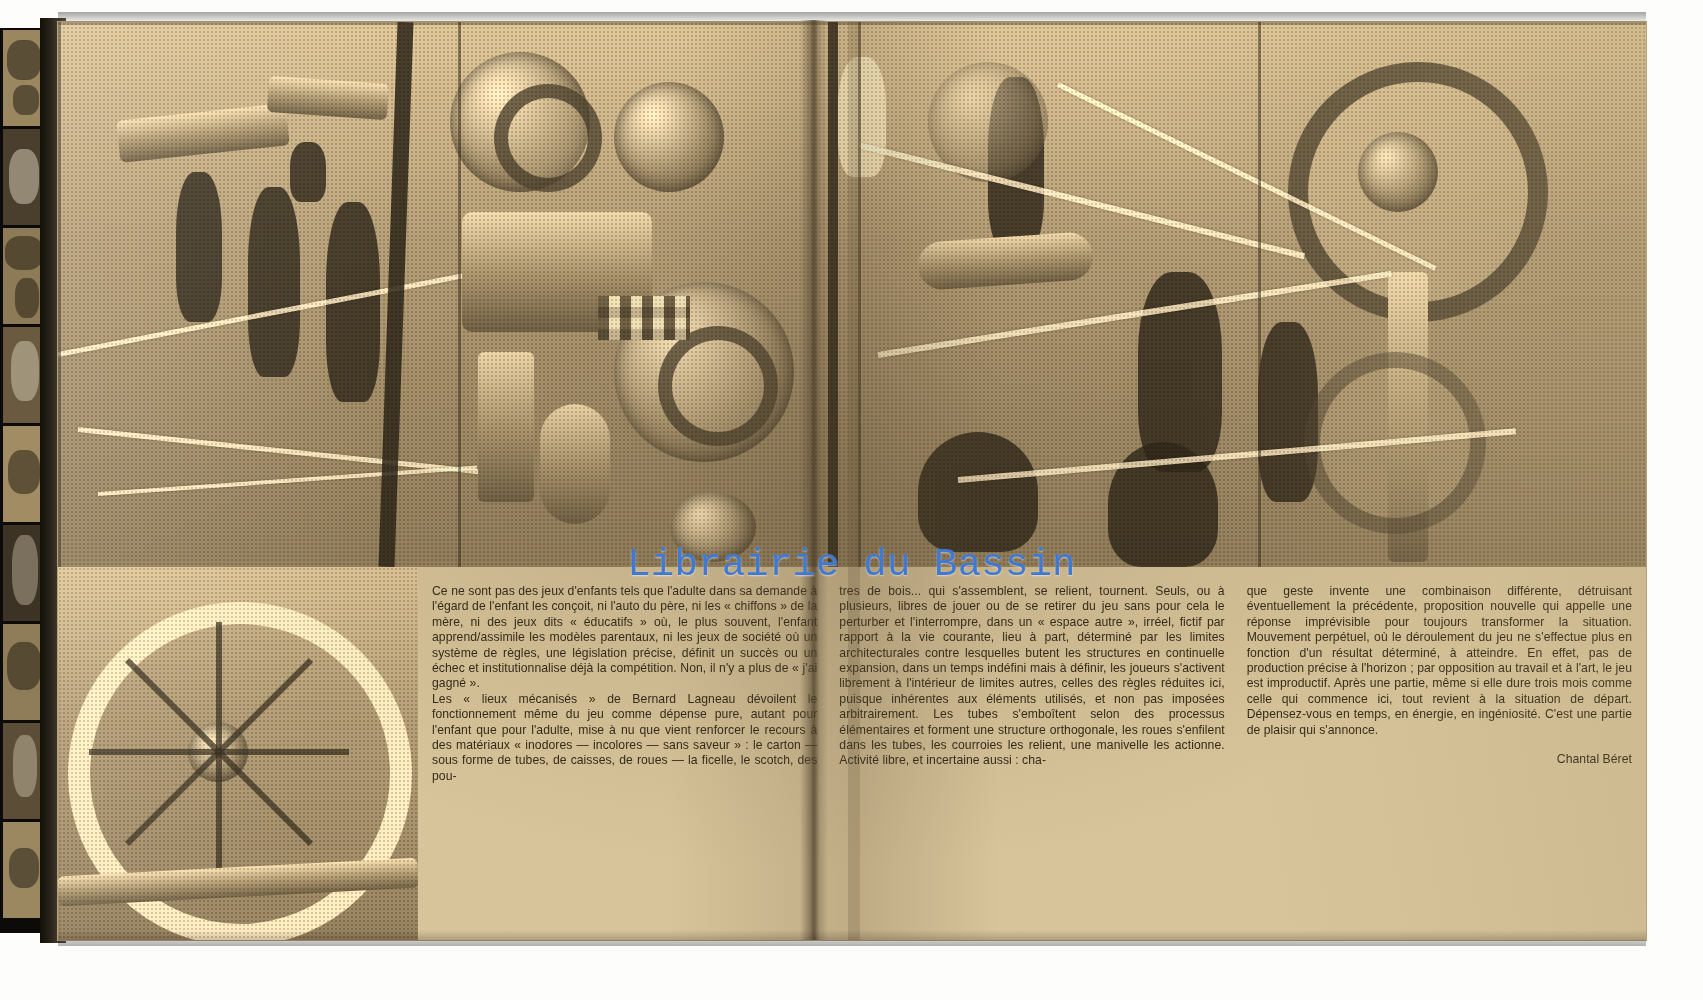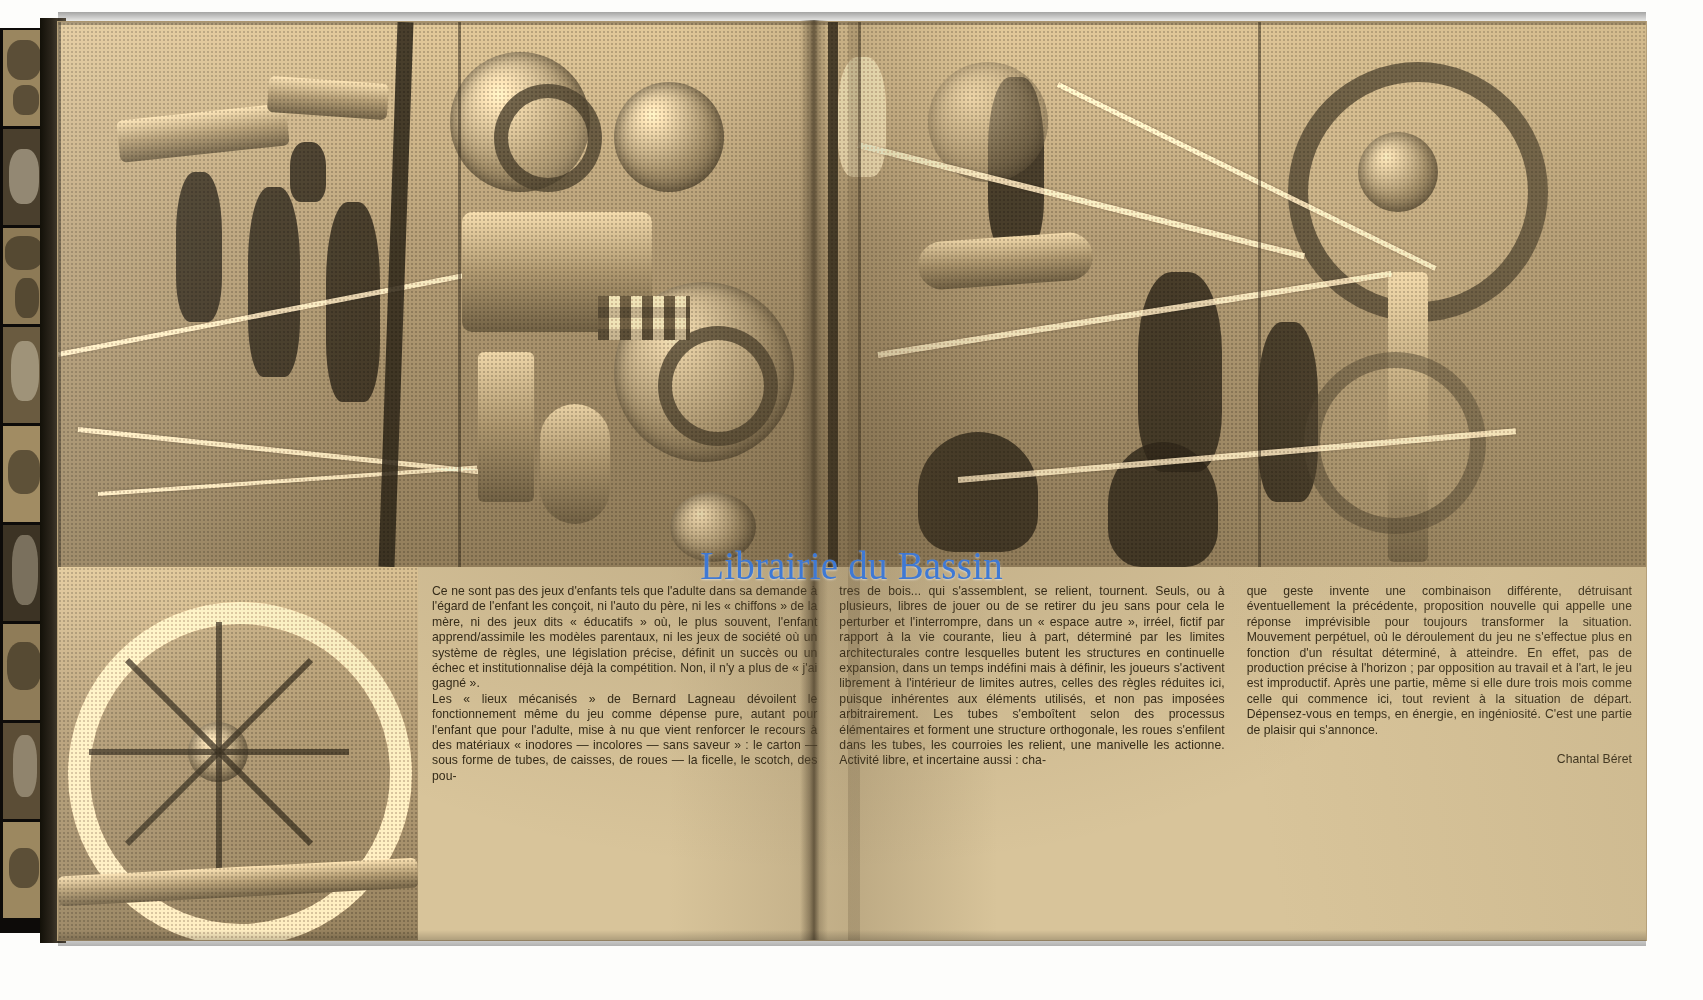--- a/index.html
+++ b/index.html
@@ -204,21 +204,21 @@
     pointer-events: none;
     z-index: 30;
     display: flex;
     align-items: flex-start;
     justify-content: center;
   }
   #watermark span {
     margin-top: 543px;
     font-size: 39px;
     color: #3f79d4;
-    font-family: Liberation Serif, serif;
+    font-family: Liberation Mono, monospace;
     font-weight: 400;
     text-shadow: 0 1px 2px rgba(255,255,255,0.55);
     letter-spacing: 0.2px;
   }
 
   
   .page-shade-l {
     position: absolute;
     left: 610px; top: 0; width: 192px; height: 918px;
     background: linear-gradient(90deg, rgba(90,74,48,0) 0%, rgba(90,74,48,0.20) 100%);

